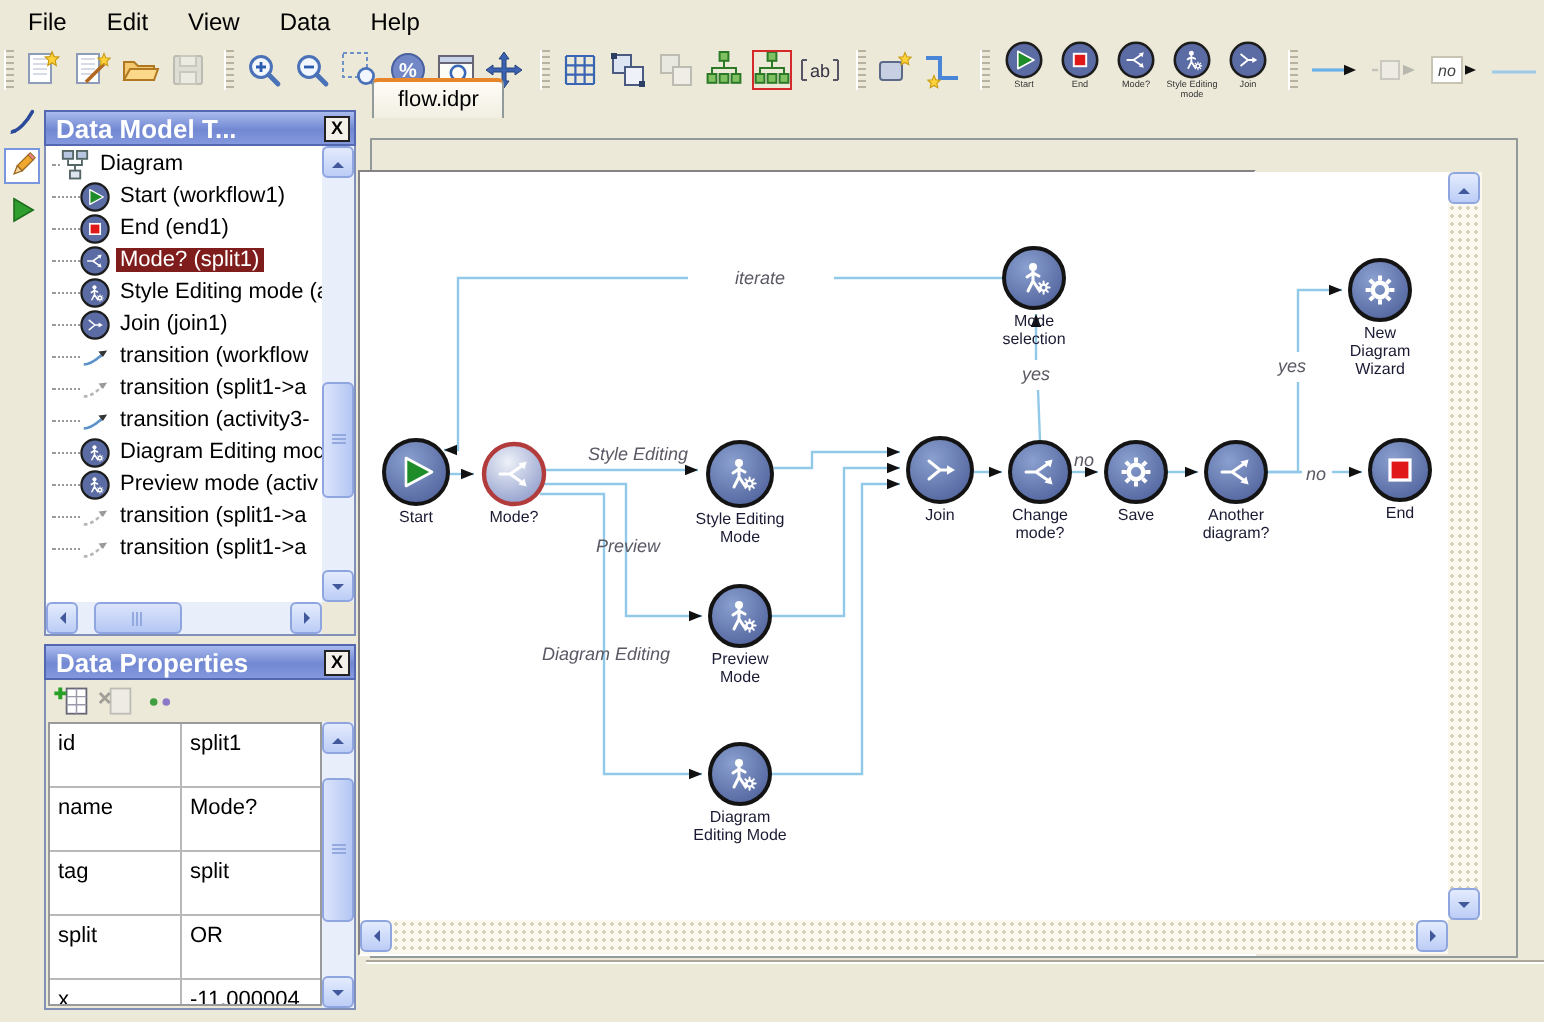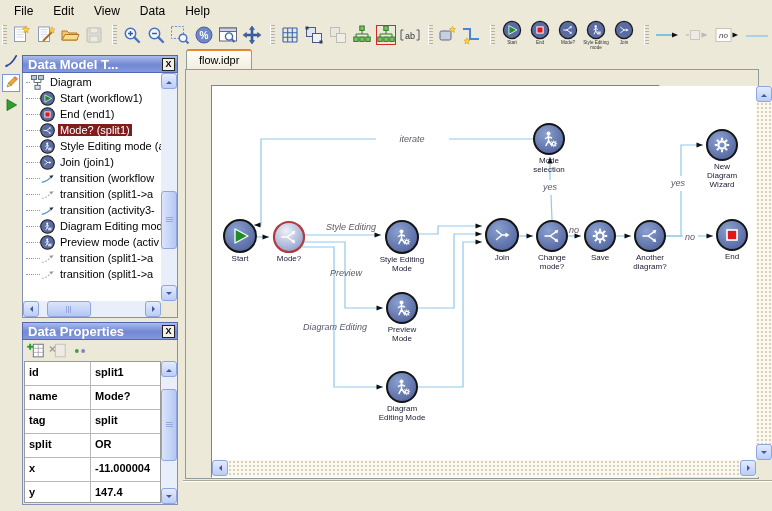--- a/index.html
+++ b/index.html
@@ -66,31 +66,31 @@
   
   .props-panel{position:absolute;left:22px;top:322px;width:156px;height:183px;}
   .props-body{position:absolute;left:0;top:18px;right:0;bottom:0;background:#ece9d8;
     border:1px solid #8090b8;border-top:none;box-sizing:border-box;}
   .props-toolbar{position:absolute;left:0;top:0;right:0;height:21px;display:flex;align-items:center;padding-left:3px;}
   .pt-btn{width:20px;height:19px;border:none;background:transparent;padding:0;margin-right:2px;
           display:flex;align-items:center;justify-content:center;}
   .pt-btn.disabled{filter:grayscale(1);opacity:.55;}
   .props-table{position:absolute;left:1px;top:21px;right:16px;bottom:1px;background:#fff;
     border:1px solid #9a9a9a;overflow:hidden;}
-  .prop-row{display:flex;height:24px;border-bottom:1px solid #b8b8b8;font-size:11px;box-sizing:border-box;font-weight:bold;}
+  .prop-row{display:flex;height:32px;border-bottom:1px solid #b8b8b8;font-size:11px;box-sizing:border-box;}
   .prop-key{width:66px;flex:none;border-right:1px solid #b8b8b8;padding:4px 0 0 4px;box-sizing:border-box;}
   .prop-val{flex:1;padding:4px 0 0 4px;white-space:nowrap;overflow:hidden;}
   
-  .tabbar{position:absolute;left:186px;top:49px;height:20px;display:flex;justify-content:flex-end;}
+  .tabbar{position:absolute;left:186px;top:39px;height:20px;display:flex;justify-content:flex-end;}
   .tab{padding:3px 12px 2px;font-size:11px;background:linear-gradient(180deg,#fffdf6,#f1eee2);
        border:1px solid #919b9c;border-bottom:none;border-top:2px solid #e8862c;
        border-radius:3px 3px 0 0;position:relative;z-index:3;}
   .tabpanel{position:absolute;left:185px;top:69px;width:574px;height:410px;border:1px solid #919b9c;
             background:#ece9d8;box-sizing:border-box;}
-  .viewport{position:absolute;left:211px;top:85px;width:449px;height:393px;box-sizing:border-box;
+  .viewport{position:absolute;left:179px;top:85px;width:449px;height:393px;box-sizing:border-box;
             border-top:1px solid #848284;border-left:1px solid #848284;
             border-right:1px solid #fff;border-bottom:1px solid #fff;}
   .canvas{position:absolute;left:0;top:0;width:544px;height:374px;background:#fff;overflow:hidden;}
   .statusbar{position:absolute;left:183px;top:481px;right:0;bottom:0;border-top:1px solid #fff;
              box-shadow:0 -1px 0 #aca899;}
   svg text{font-family:"Liberation Sans",sans-serif;}
 </style>
 </head>
 <body>
 

